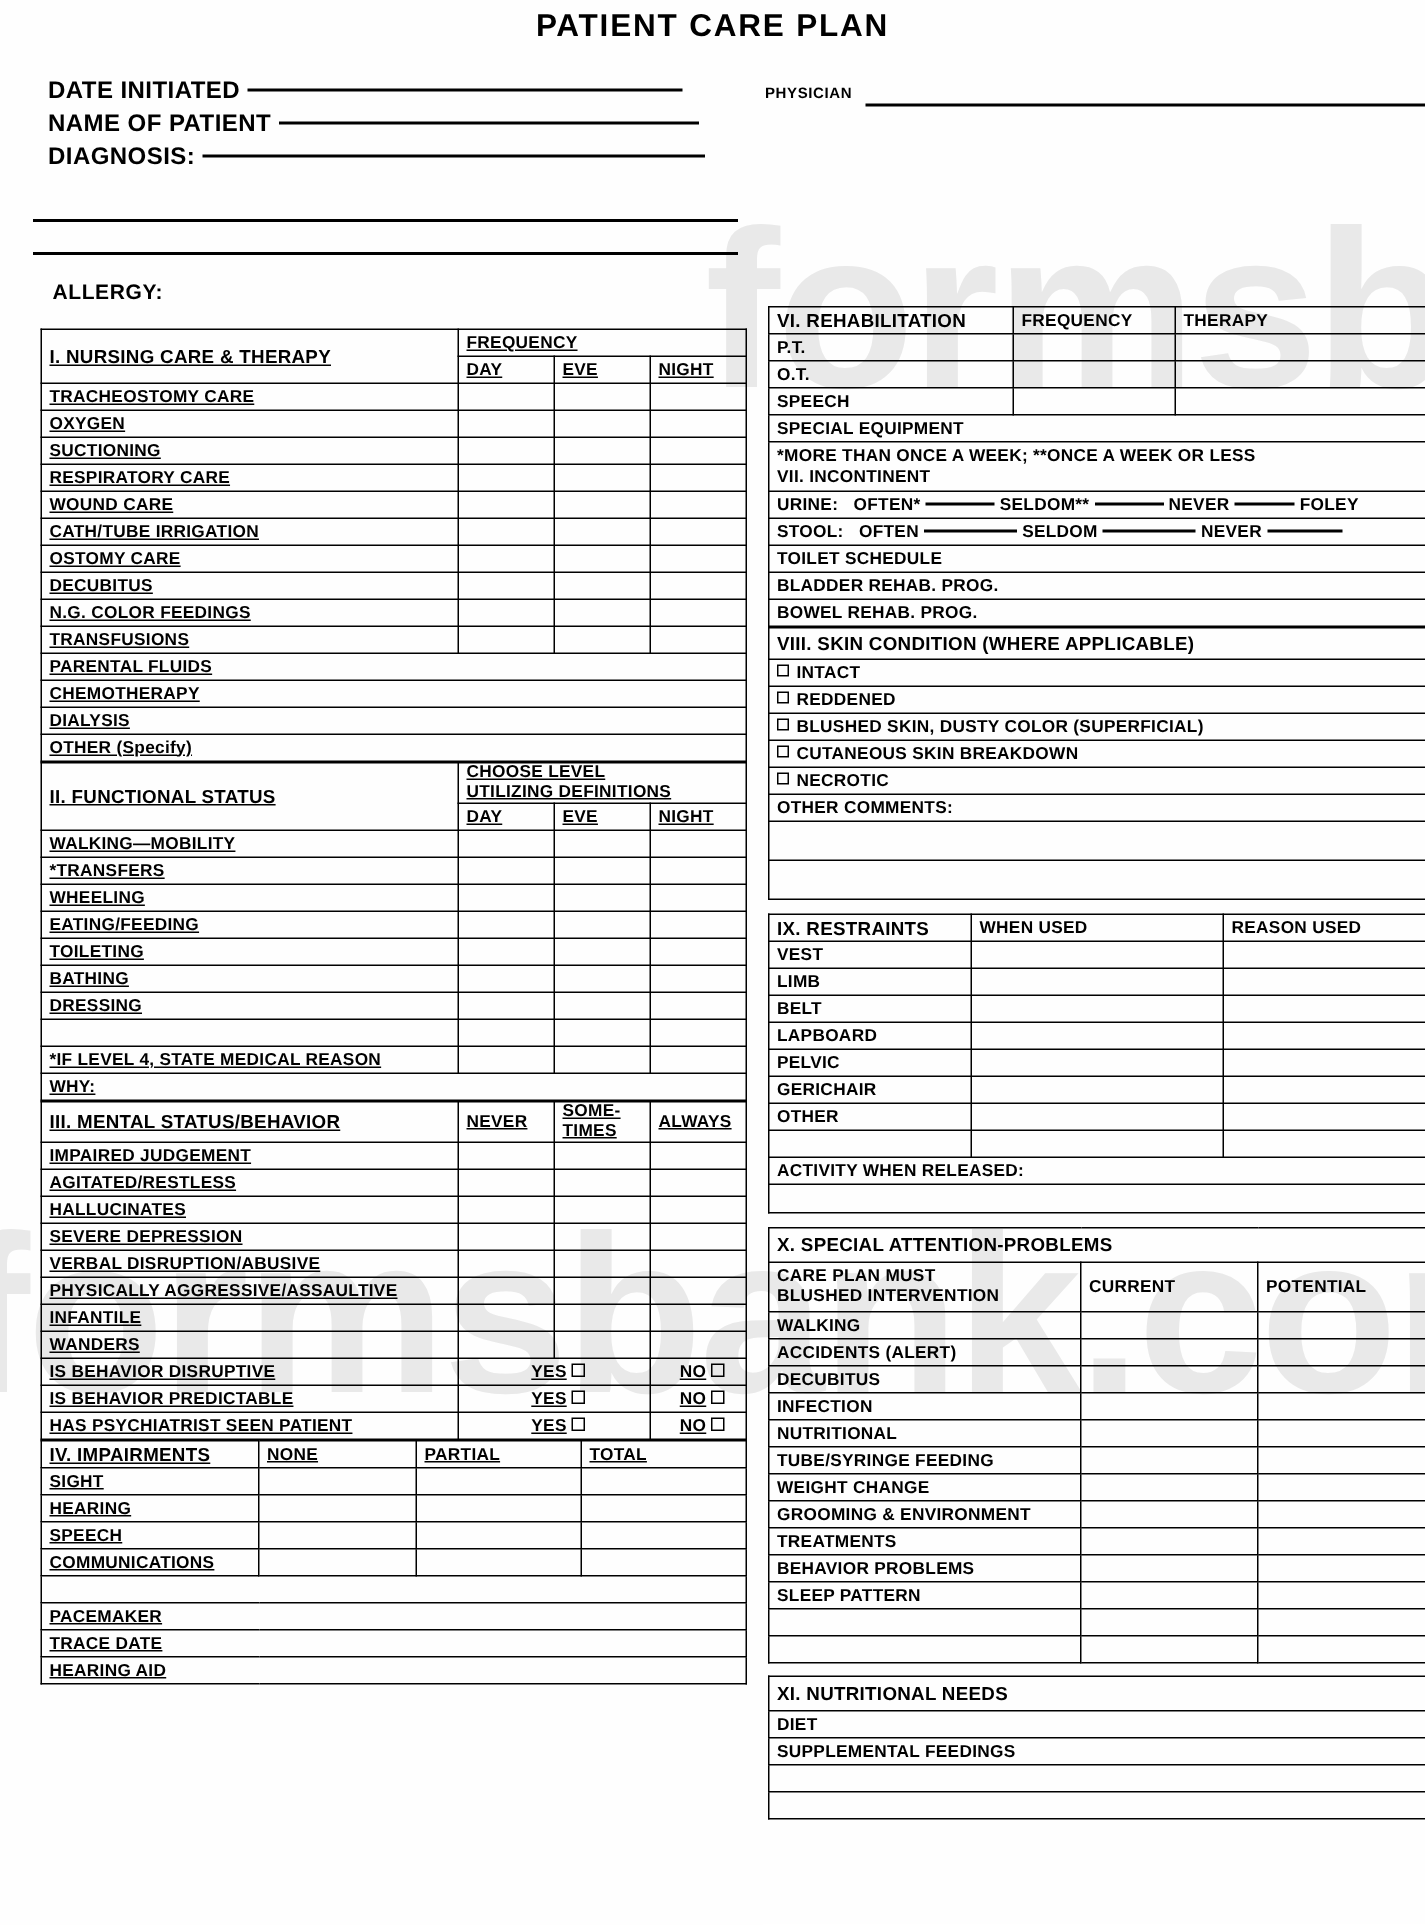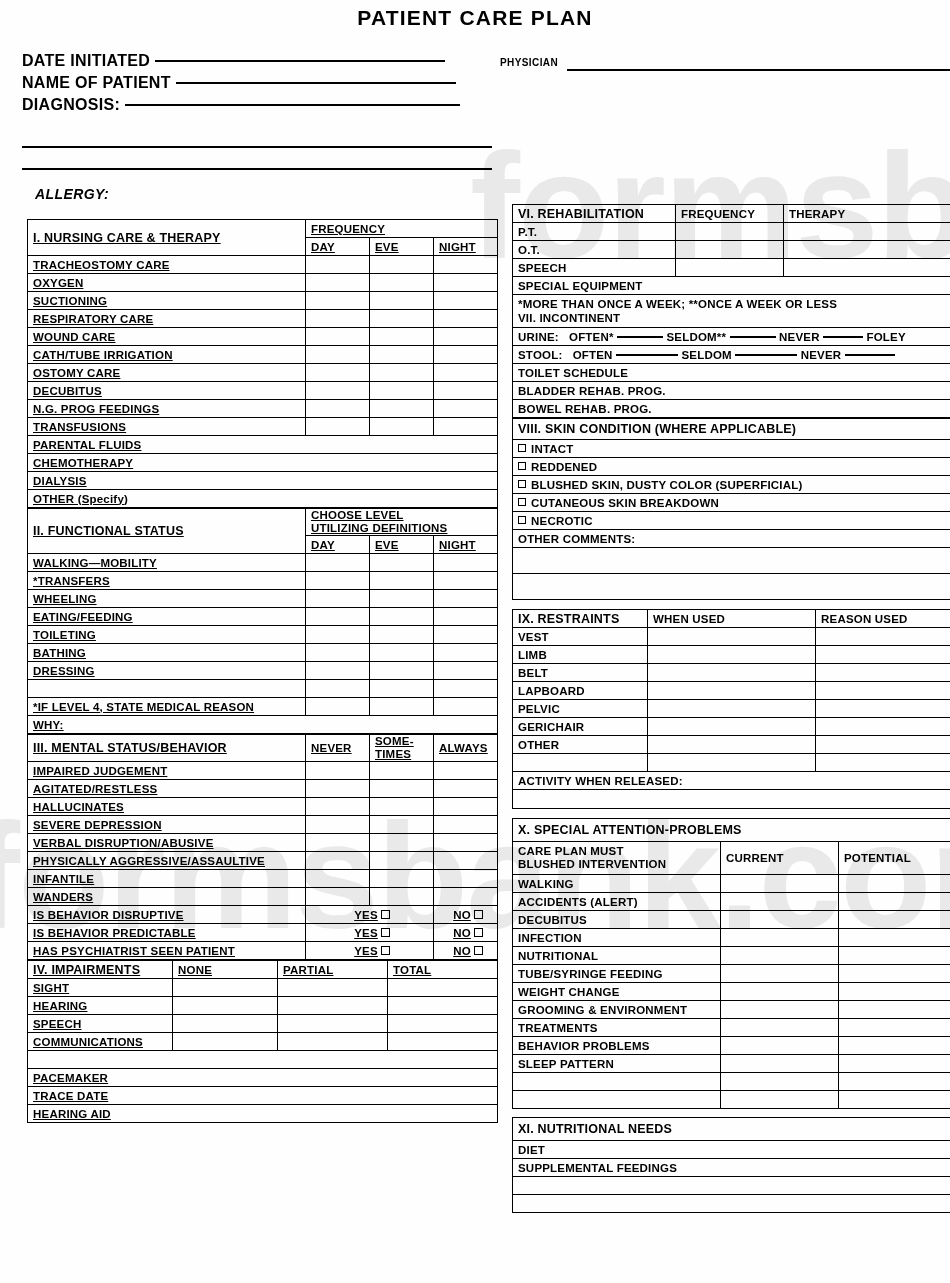--- a/index.html
+++ b/index.html
@@ -53,21 +53,21 @@
     position: absolute;
     left: 0; top: 6px;
     width: 950px;
     text-align: center;
     font-size: 21px;
     font-weight: bold;
     letter-spacing: 1.2px;
   }
   .hdr-lines {
     position: absolute;
-    left: 22px; top: 52px;
+    left: 32px; top: 52px;
     width: 906px;
   }
   .hdr-row {
     position: relative;
     height: 22px;
     font-size: 16px;
     font-weight: bold;
     letter-spacing: .3px;
     white-space: nowrap;
   }
@@ -95,21 +95,20 @@
     left: 22px;
     width: 470px;
     border-bottom: 2px solid #000;
   }
   .allergy {
     position: absolute;
     left: 35px; top: 186px;
     font-size: 14px;
     font-weight: bold;
     letter-spacing: .4px;
-    font-style: italic;
   }
 
   
   .col-left {
     position: absolute;
     left: 27px; top: 219px;
     width: 470px;
     text-decoration: underline;
   }
   .col-right {
@@ -266,21 +265,21 @@
               <td></td>
               <td></td>
             </tr>
           <tr>
               <td>DECUBITUS</td>
               <td></td>
               <td></td>
               <td></td>
             </tr>
           <tr>
-              <td>N.G. PROG FEEDINGS</td>
+              <td>N.G. COLOR FEEDINGS</td>
               <td></td>
               <td></td>
               <td></td>
             </tr>
           <tr>
               <td>TRANSFUSIONS</td>
               <td></td>
               <td></td>
               <td></td>
             </tr>

